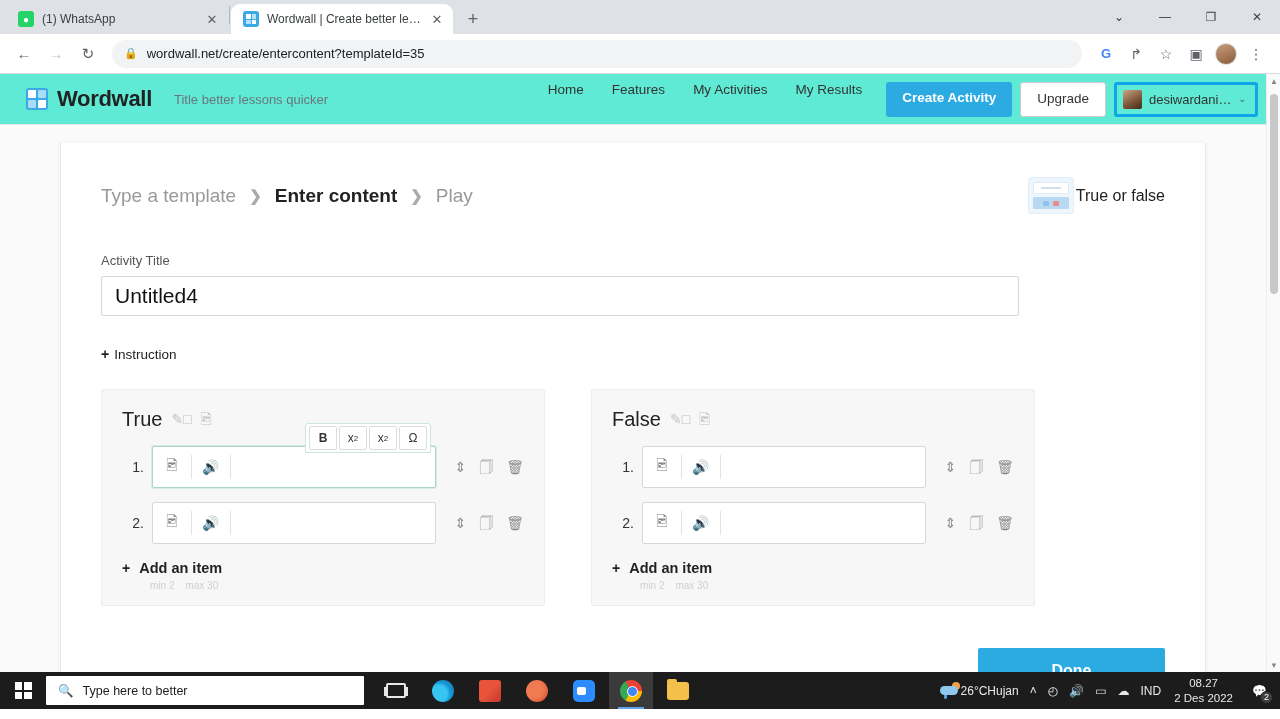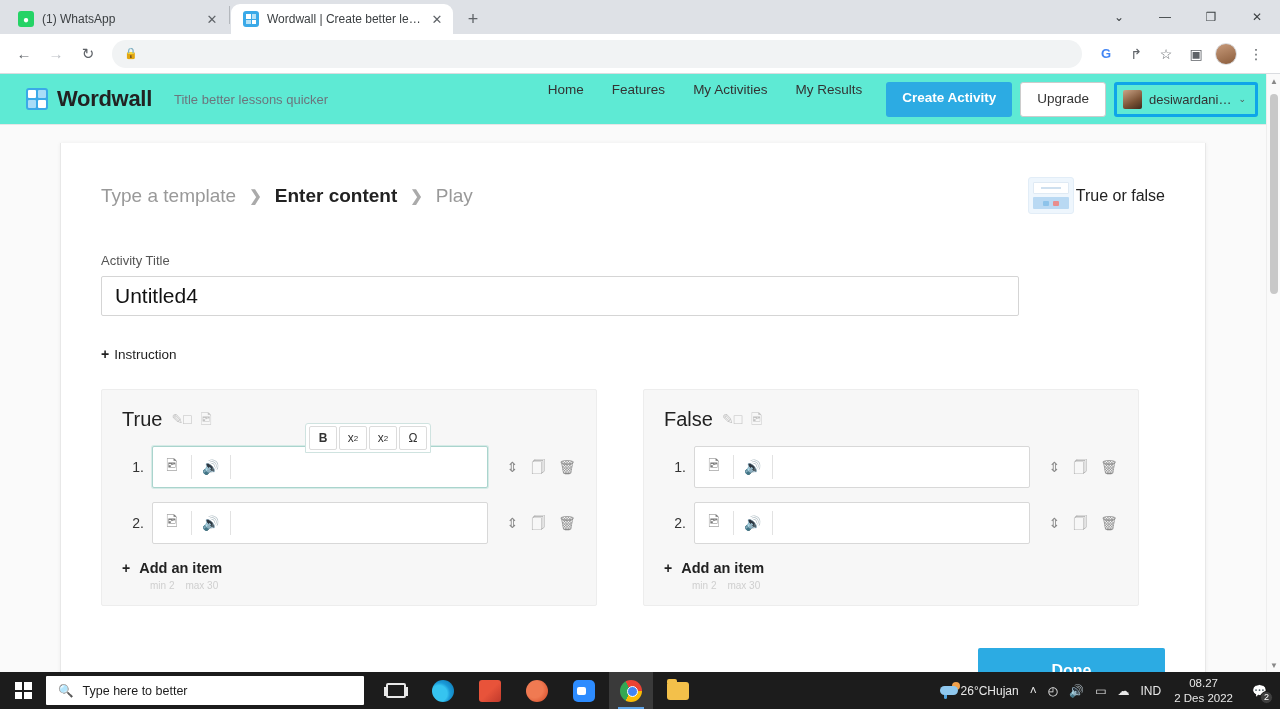--- a/index.html
+++ b/index.html
@@ -220,21 +220,21 @@
     padding: 0 13px; font-size: 21px; color: #111;
   }
   .instruction-toggle {
     margin-top: 30px; display: inline-flex; align-items: center;
     gap: 5px; font-size: 13.5px; color: #222;
   }
   .plus-glyph { font-weight: bold; font-size: 14px; }
 
   .columns { display: flex; gap: 46px; margin-top: 26px; }
   .col-panel {
-    width: 496px; background: #f7f7f7;
+    width: 444px; background: #f7f7f7;
     border: 1px solid #ededed; border-radius: 2px;
     padding: 16px 20px 14px 20px; position: relative;
   }
   .col-head { display: flex; align-items: center; gap: 9px; height: 26px; }
   .col-title { font-size: 20px; color: #222; }
   .mini-icon { color: #c2c2c2; font-size: 14px; line-height: 1; }
 
   .item-row { display: flex; align-items: center; margin-top: 14px; gap: 8px; }
   .item-num {
     width: 22px; text-align: right; font-size: 14px; color: #333;
@@ -494,20 +494,21 @@
     </div>
   <div class="nav-icon disabled">
       <span>→</span>
     </div>
   <div class="nav-icon">
       <span>↻</span>
     </div>
 
   <div class="omnibox">
     <span class="lock-icon">🔒</span>
+    <span class="omnibox-url">wordwall.net/create/entercontent?templateId=35</span>
   </div>
 
   <div class="tb-right">
     <div class="tb-icon">
         <span class="g-icon">G</span>
       </div>
     <div class="tb-icon">
         <span>↱</span>
       </div>
     <div class="tb-icon">

